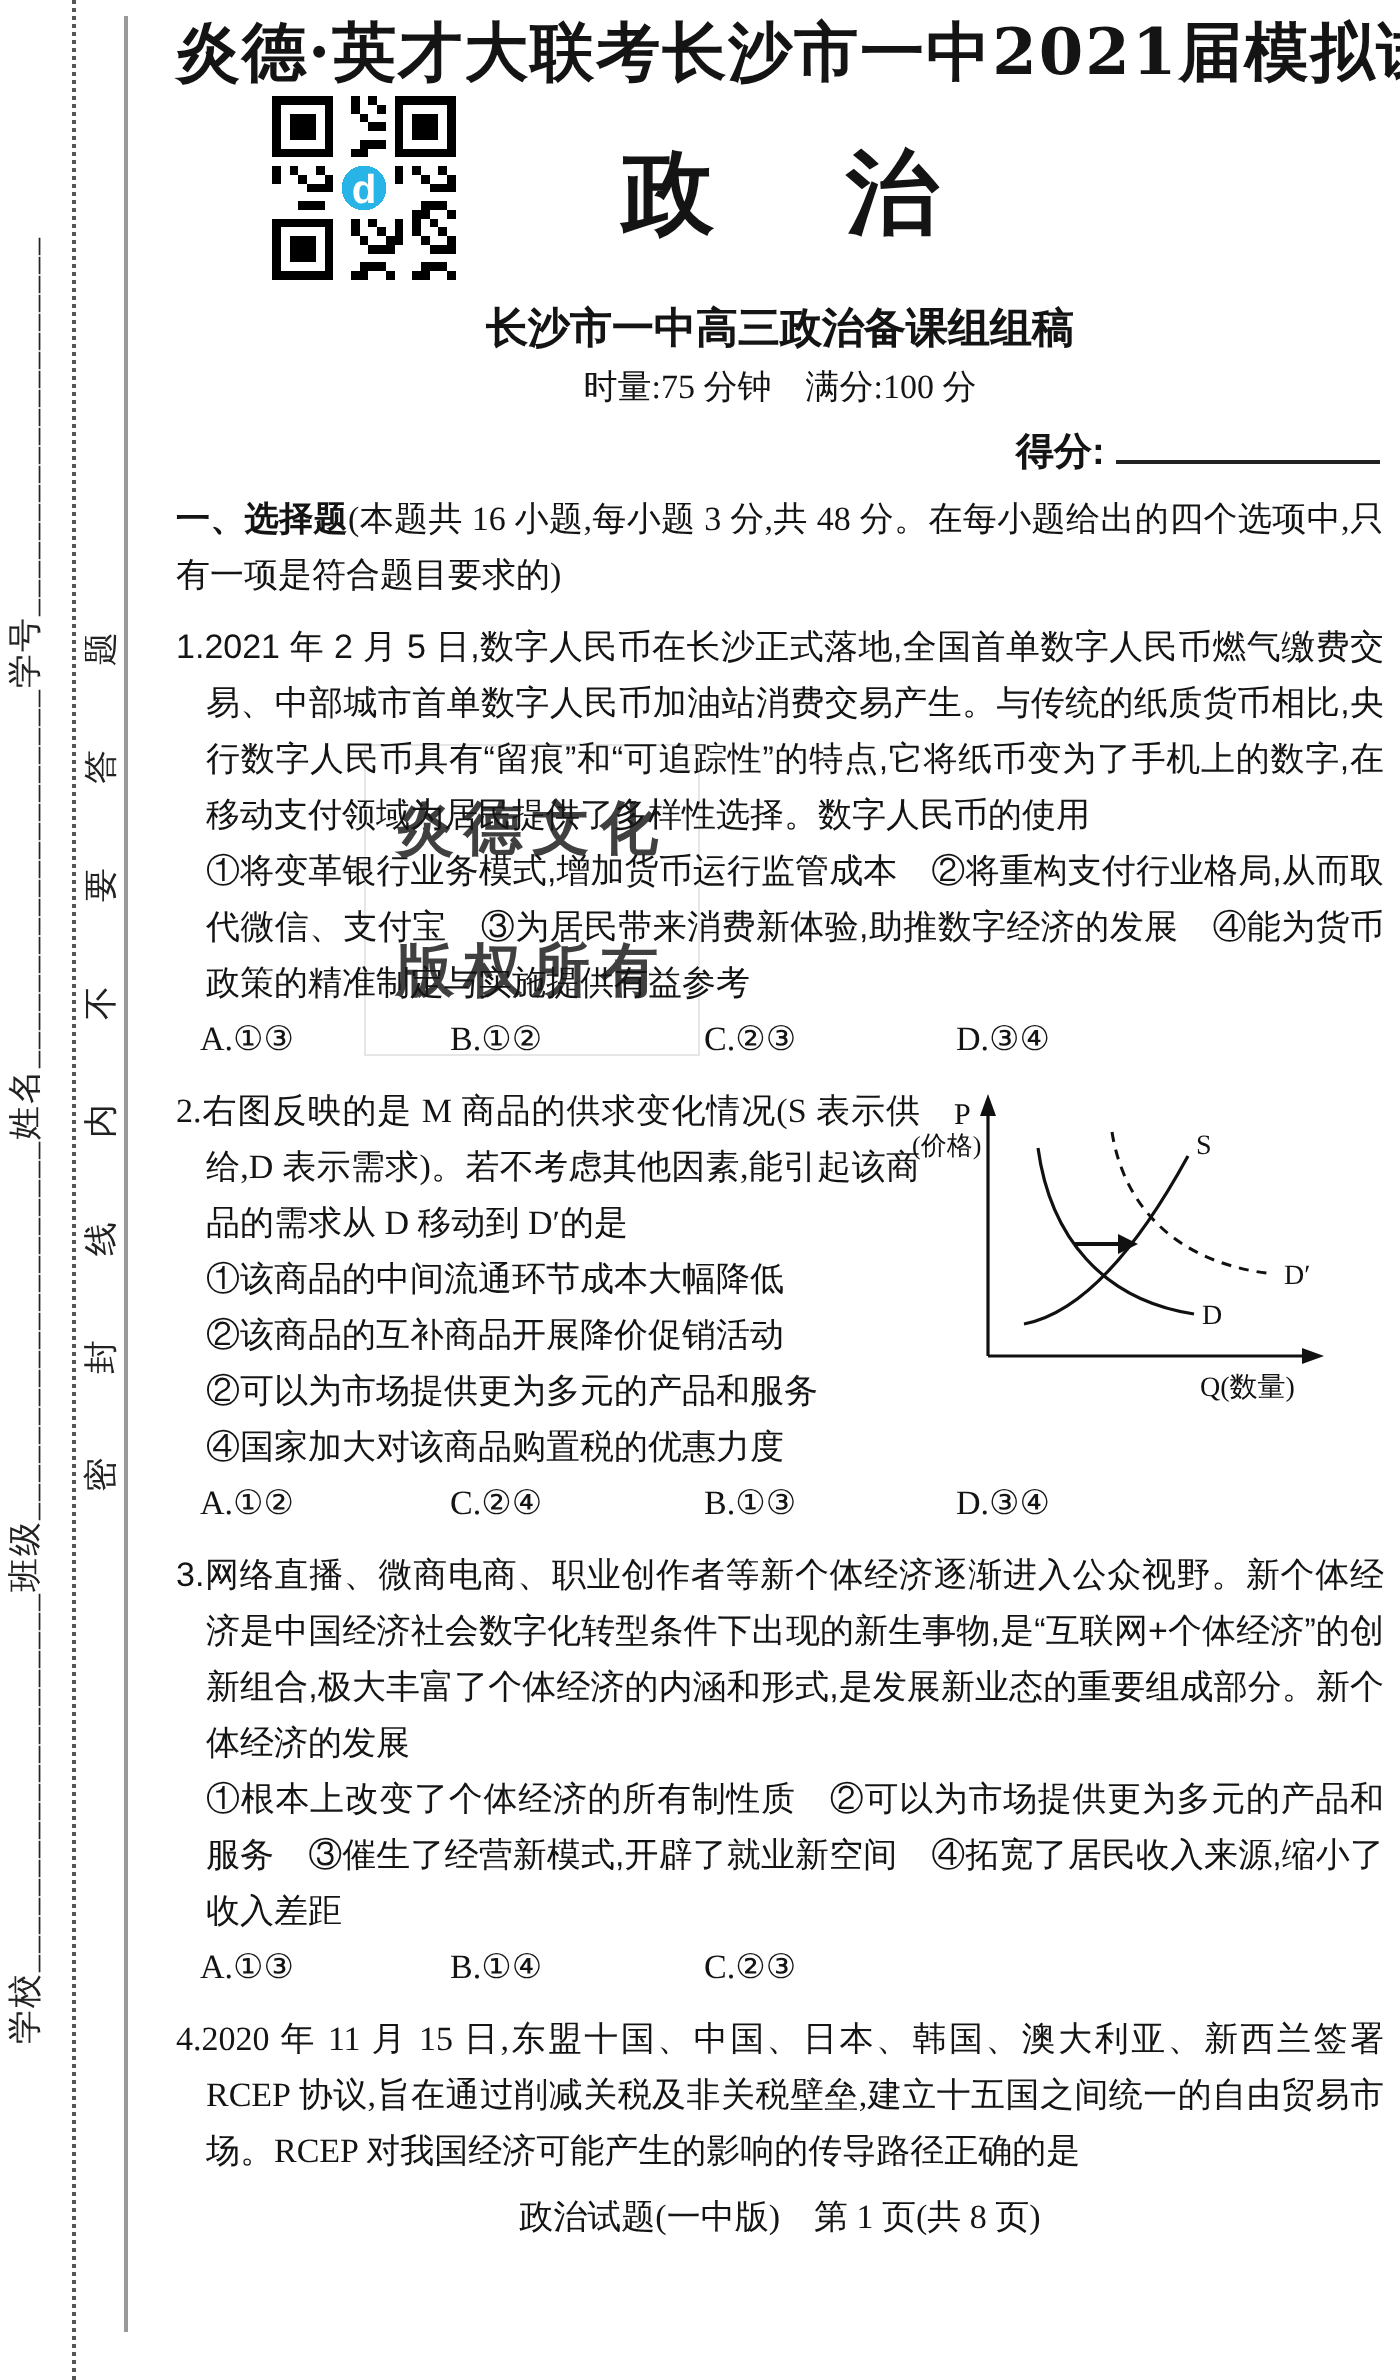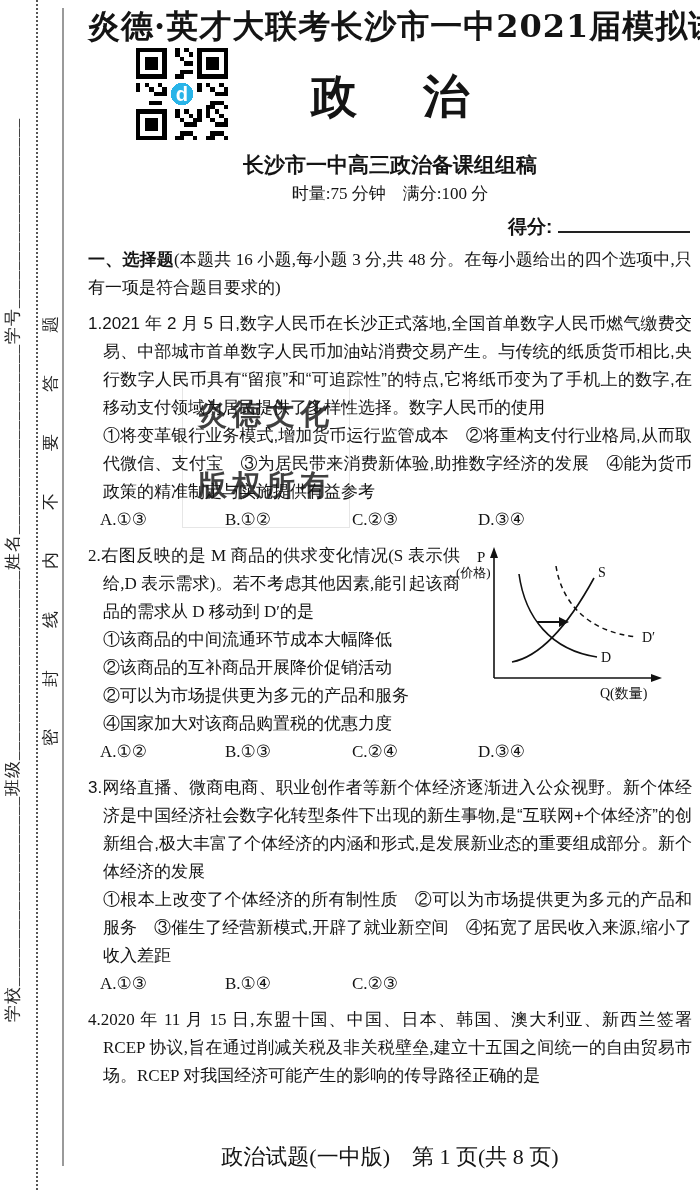--- a/index.html
+++ b/index.html
@@ -38,22 +38,22 @@
   .stem{padding-left:15px;text-indent:-15px;text-align:justify;}
   .items-inline{padding-left:15px;text-align:justify;}
   .items-inline .item{margin-right:17px;}
   .items-inline .item:last-child{margin-right:0;}
   .choices{display:grid;grid-template-columns:125px 127px 126px auto;padding-left:12px;}
   .q2-box{position:relative;}
   .q2-left{width:372px;}
   .q2-left .item{padding-left:15px;}
   .graph{position:absolute;left:367px;top:2px;}
   .graph text{font-family:"Liberation Serif",serif;fill:#111;}
-  .footer{position:absolute;left:88px;top:1144px;width:604px;text-align:center;
-          font-size:22px;line-height:26px;z-index:1;}
+  .footer{position:absolute;left:88px;top:1096px;width:604px;text-align:center;
+          font-size:17px;line-height:26px;z-index:1;}
 </style>
 </head>
 <body>
 
 <div class="page">
 
   <div class="rail-dotted"></div>
   <div class="rail-solid"></div>
   <div class="vert vert-fields">学校____________________班级____________________姓名____________________学号____________________</div>
   <div class="vert vert-seal">密封线内不要答题</div>
@@ -213,22 +213,22 @@
         <text x="22" y="18" font-size="15">P</text>
         <text x="1" y="33" font-size="13">(价格)</text>
         <text x="145" y="154" font-size="14">Q(数量)</text>
         <text x="143" y="33" font-size="14">S</text>
         <text x="146" y="118" font-size="14">D</text>
         <text x="187" y="98" font-size="14">D′</text>
       </svg>
 
       <div class="choices">
         <span>A.①②</span>
+        <span>C.②④</span>
         <span>B.①③</span>
-        <span>C.②④</span>
         <span>D.③④</span>
       </div>
     </div>
 
     <div class="q">
       <div class="stem hei">
         <span>3.</span><span>网络直播、微商电商、职业创作者等新个体经济逐渐进入公众视野。新个体经济是中国经济社会数字化转型条件下出现的新生事物,是“互联网+个体经济”的创新组合,极大丰富了个体经济的内涵和形式,是发展新业态的重要组成部分。新个体经济的发展</span>
       </div>
       <div class="items-inline hei">
         <span class="item">①根本上改变了个体经济的所有制性质</span><span class="item">②可以为市场提供更为多元的产品和服务</span><span class="item">③催生了经营新模式,开辟了就业新空间</span><span class="item">④拓宽了居民收入来源,缩小了收入差距</span>

